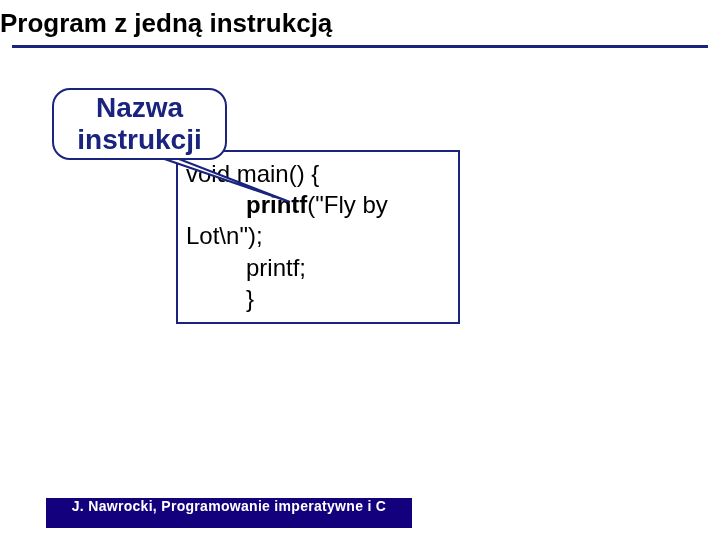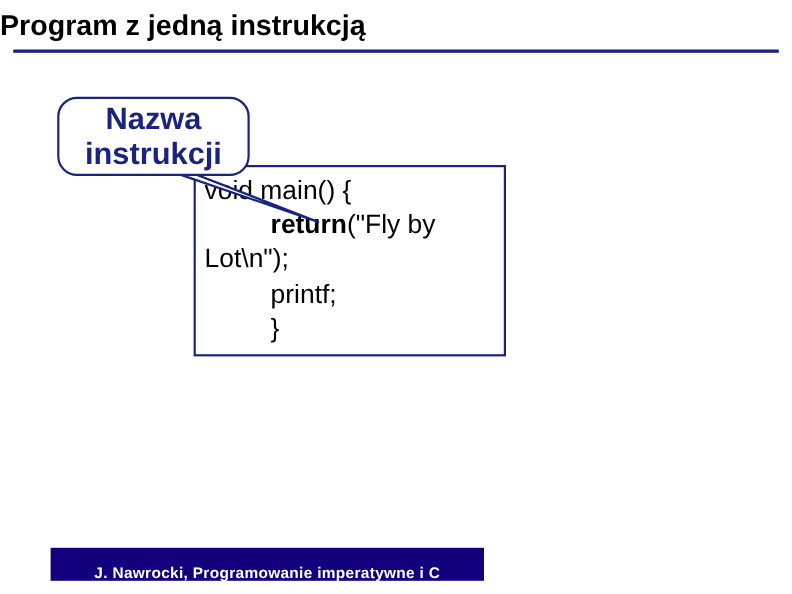--- a/index.html
+++ b/index.html
@@ -72,28 +72,28 @@
     font-size: 24px;
     line-height: 1.3;
     color: #000;
     white-space: pre-wrap;
   }
   .kw { font-weight: bold; }
   .footer {
     position: absolute;
     left: 46px;
     bottom: 12px;
-    width: 394px;
+    width: 366px;
     height: 30px;
     background: #13007c;
     color: #fff;
     font-size: 14px;
     font-weight: bold;
     display: flex;
-    align-items: flex-end;
+    align-items: flex-start;
     justify-content: center;
     letter-spacing: 0.3px;
   }
 </style>
 </head>
 <body>
 
 <div class="title">Program z jedną instrukcją</div>
 <div class="rule-wrap">
   <div class="rule"></div>
@@ -104,21 +104,21 @@
   <div class="callout">
     <span>Nazwa instrukcji</span>
   </div>
 
   <svg class="pointer" viewBox="0 0 180 120">
     <polygon points="10,14 170,76 30,28" fill="#fff" stroke="#1a237e" stroke-width="2"></polygon>
   </svg>
 
   <div class="codebox">
     <div class="code"><span>void main() {</span>
-<span>         </span><span class="kw">return</span><span>("Fly by</span>
+<span>         </span><span class="kw">printf</span><span>("Fly by</span>
 <span>Lot\n");</span>
 <span>         </span><span>printf;</span>
 <span>         </span><span>}</span></div>
   </div>
 
 </div>
 
 <div class="footer">
   <span>J. Nawrocki, Programowanie imperatywne i C</span>
 </div>

